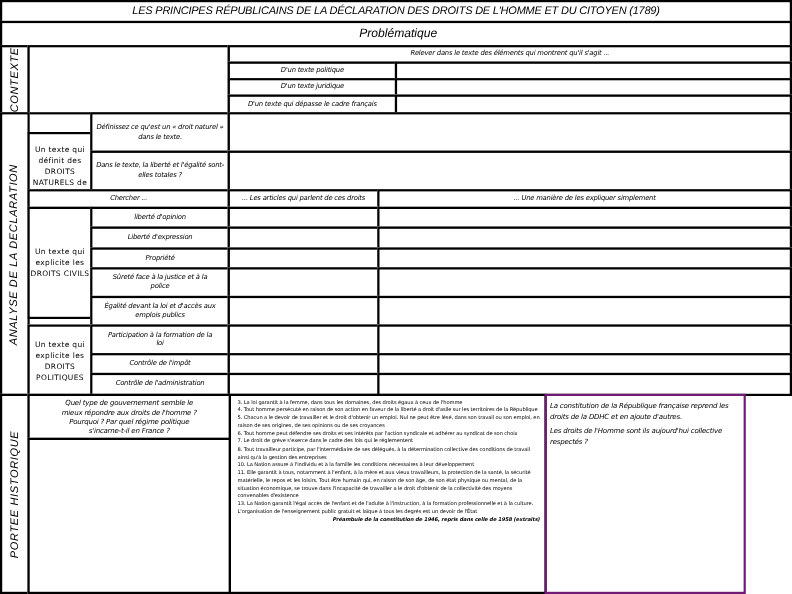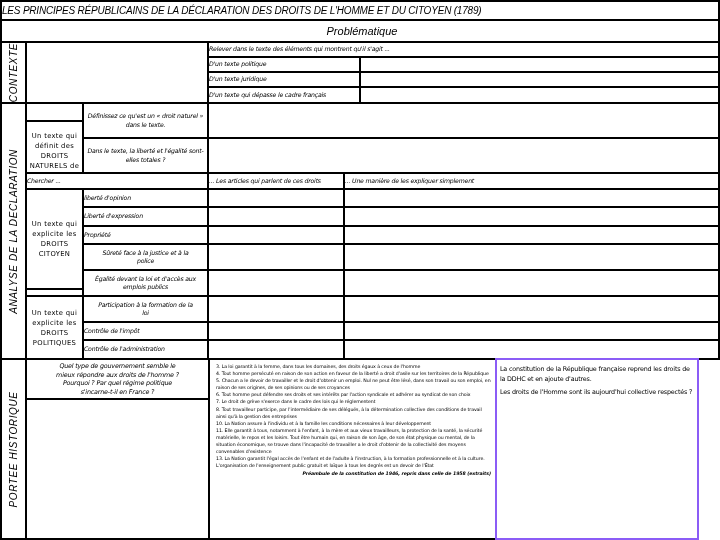--- a/index.html
+++ b/index.html
@@ -1,27 +1,27 @@
 <!DOCTYPE html>
 <html><head>
 <meta charset="utf-8">
 <style>
   * { box-sizing: border-box; margin: 0; padding: 0; }
   html, body { width: 720px; height: 540px; background: #ffffff; overflow: hidden; }
   body { position: relative; font-family: "DejaVu Sans", sans-serif; color: #000; }
-  .cell { position: absolute; border: 2px solid #000; background: #fff; display: flex; align-items: center; text-align: center; }
+  .cell { position: absolute; border: 2px solid #000; background: #fff; display: flex; align-items: center; justify-content: center; text-align: center; }
   .title { font-family: "Liberation Sans", sans-serif; font-style: italic; font-size: 10px; letter-spacing: -0.2px; }
   .prob { font-family: "Liberation Sans", sans-serif; font-style: italic; font-size: 11px; justify-content: center; padding-left: 4px; }
   .sm { font-size: 6.2px; line-height: 8.5px; font-style: italic; letter-spacing: -0.2px; }
   .cat { font-size: 6.8px; line-height: 10px; letter-spacing: 0.3px; }
   .vlabel { position: absolute; display: flex; align-items: center; justify-content: center; }
   .vlabel span { display: block; transform: rotate(-90deg); white-space: nowrap; font-family: "Liberation Sans", sans-serif; font-style: italic; font-size: 10px; letter-spacing: 0.6px; }
   .preamble { position: absolute; left: 208px; top: 358px; width: 289px; height: 182px; border: 2px solid #000; padding: 3px 4px 2px 6px; font-size: 4.7px; line-height: 7.1px; letter-spacing: -0.1px; overflow: hidden; }
   .preamble .src { text-align: right; font-style: italic; font-weight: bold; margin-top: 1px; }
-  .rq { position: absolute; left: 495px; top: 358px; width: 204px; height: 182px; border: 2px solid #8b5cf6; padding: 4px 3px; font-size: 6.4px; line-height: 10px; letter-spacing: -0.2px; }
+  .rq { position: absolute; left: 495px; top: 358px; width: 183px; height: 182px; border: 2px solid #701a75; padding: 4px 3px; font-size: 6.4px; line-height: 10px; font-style: italic; letter-spacing: -0.2px; }
   .rq p { margin: 0; }
 </style>
 </head>
 <body>
 
 <div class="cell title" style="left:0;top:0;width:720px;height:21px;">
   <span>LES PRINCIPES RÉPUBLICAINS DE LA DÉCLARATION DES DROITS DE L'HOMME ET DU CITOYEN (1789)</span>
 </div>
 <div class="cell prob" style="left:0;top:19px;width:720px;height:24px;">
   <span>Problématique</span>
@@ -67,21 +67,21 @@
   <span>Chercher ...</span>
 </div>
 <div class="cell sm" style="left:207px;top:172px;width:138px;height:18px;">
   <span>... Les articles qui parlent de ces droits</span>
 </div>
 <div class="cell sm" style="left:343px;top:172px;width:377px;height:18px;">
   <span>... Une manière de les expliquer simplement</span>
 </div>
 
 <div class="cell cat" style="left:25px;top:188px;width:59px;height:102px;">
-  <span>Un texte qui explicite les DROITS CITOYEN</span>
+  <span>Un texte qui explicite les DROITS CIVILS</span>
 </div>
 <div class="cell sm" style="left:82px;top:188px;width:127px;height:20px;">
     <span>liberté d'opinion</span>
   </div>
 <div class="cell" style="left:207px;top:188px;width:138px;height:20px;"></div>
 <div class="cell" style="left:343px;top:188px;width:377px;height:20px;"></div>
 
 <div class="cell sm" style="left:82px;top:206px;width:127px;height:21px;">
     <span>Liberté d'expression</span>
   </div>

